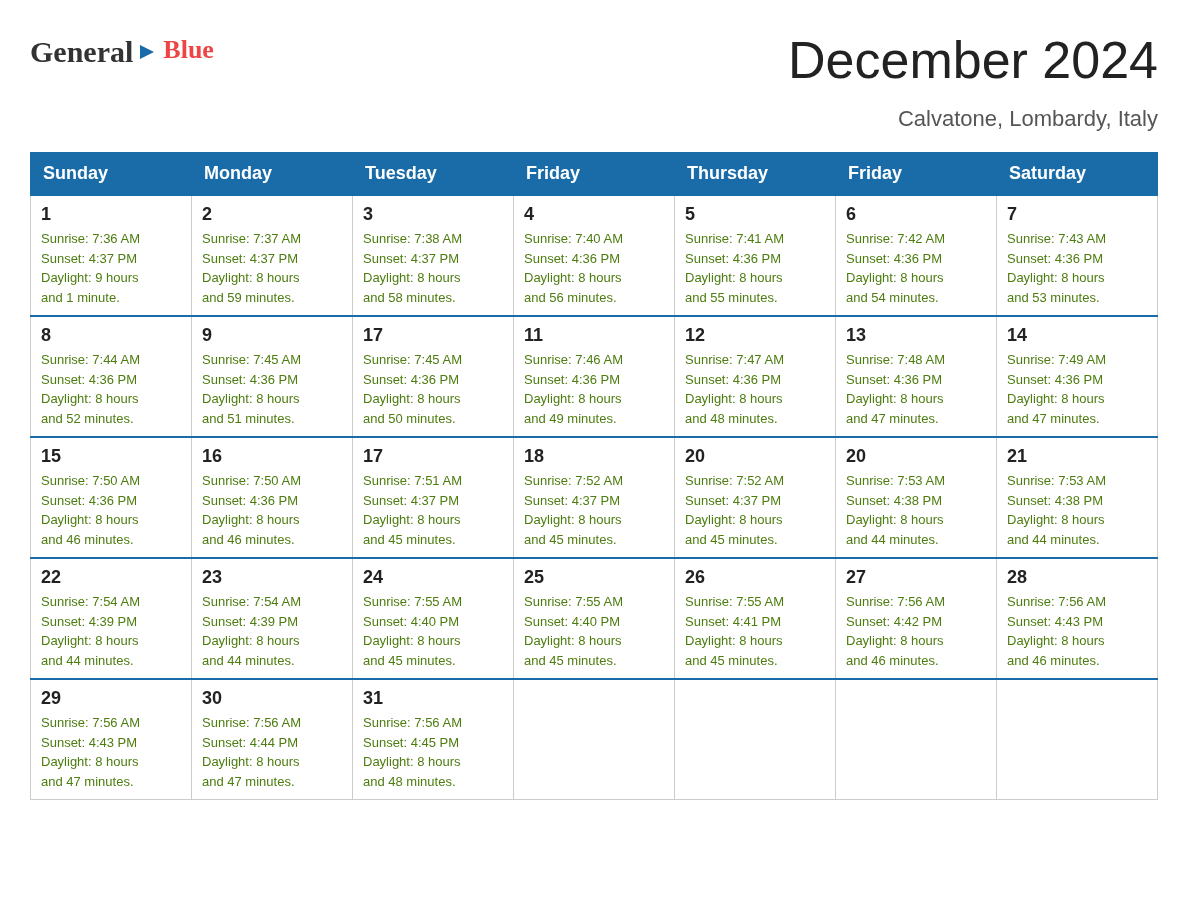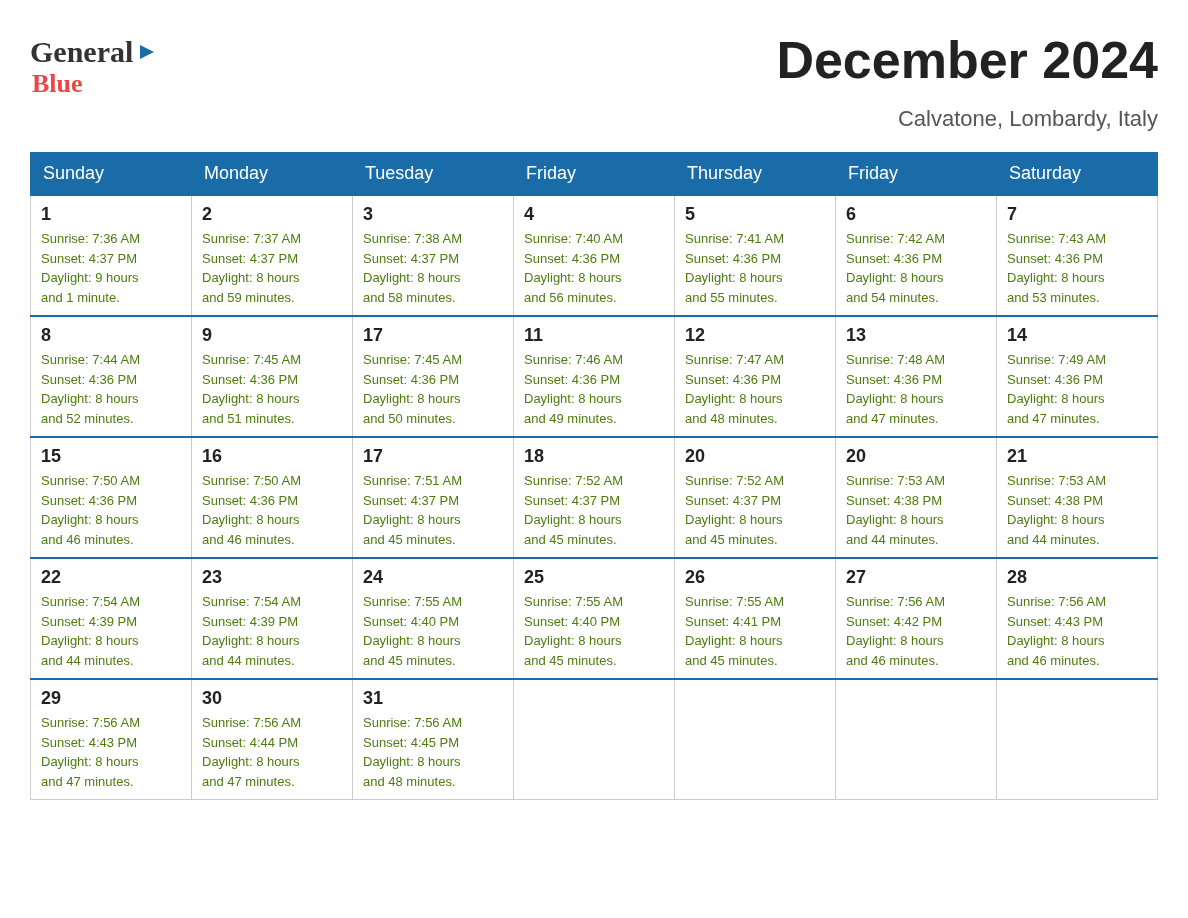--- a/index.html
+++ b/index.html
@@ -14,37 +14,37 @@
       display: flex;
       justify-content: space-between;
       align-items: flex-start;
       margin-bottom: 20px;
     }
     .title-section {
       text-align: right;
     }
     .month-title {
       font-size: 52px;
-      font-weight: bold;
+      font-weight: normal;
       color: #222;
     }
     .location {
       font-size: 22px;
       color: #555;
       margin-top: 16px;
     }
     .calendar {
       width: 100%;
       border-collapse: collapse;
     }
     .calendar th {
       background-color: #1a6ca8;
       color: #fff;
       font-size: 18px;
-      font-weight: normal;
+      font-weight: bold;
       padding: 10px 12px;
       text-align: left;
       border: 1px solid #1a6ca8;
     }
     .calendar td {
       vertical-align: top;
       padding: 8px 10px;
       border: 1px solid #ccc;
       border-top: 2px solid #1a6ca8;
       font-size: 13px;
@@ -66,21 +66,21 @@
     .day-info {
       font-size: 13px;
       line-height: 1.5;
       color: #4d7c0f;
     }
     .empty-cell {
       background: #fff;
     }
     .logo-wrapper {
       display: flex;
-      flex-direction: column;
+      flex-direction: row;
       padding-top: 5px;
     }
     .logo-line1 {
       display: flex;
       align-items: center;
     }
     .logo-g {
       font-size: 30px;
       font-weight: bold;
       color: #333;

